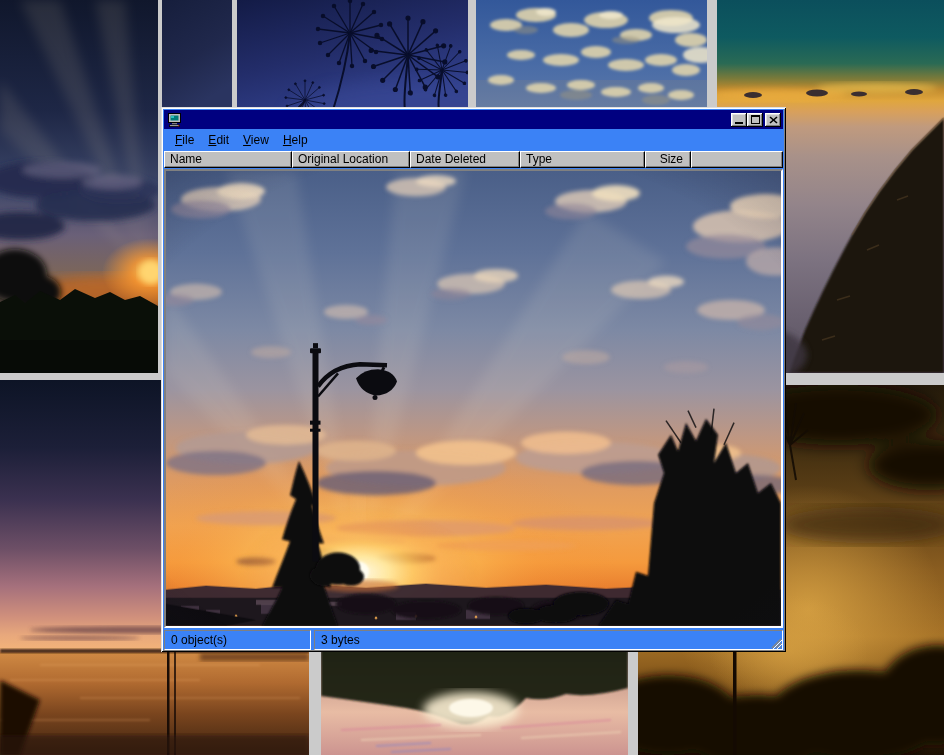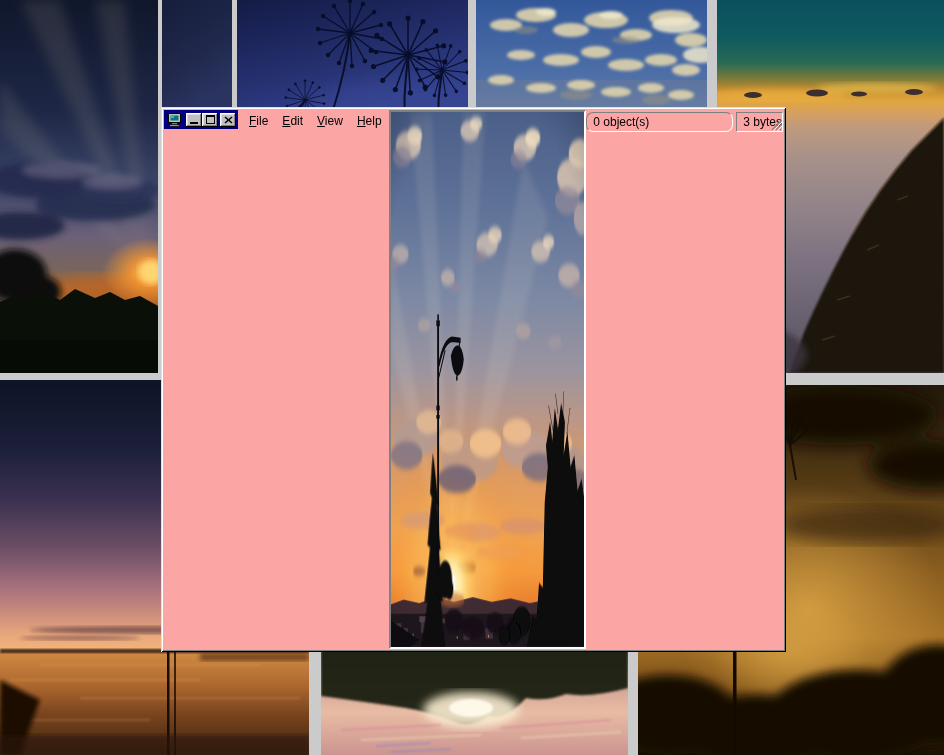--- a/index.html
+++ b/index.html
@@ -7,24 +7,24 @@
     width:944px;height:755px;position:relative;overflow:hidden;
     background:#cbcbcb;
     font-family:"Liberation Sans",sans-serif;font-size:12px;color:#000;
   }
   .tile{position:absolute;overflow:hidden;}
   .tile svg{display:block;}
 
   
   .win{
     position:absolute;left:161px;top:107px;width:625px;height:545px;
-    background:#fca5a5;box-sizing:border-box;padding:3px;
+    background:#3b82f6;box-sizing:border-box;padding:3px;
     box-shadow: inset 1px 1px 0 #dfdfdf, inset -1px -1px 0 #000,
                 inset 2px 2px 0 #fff, inset -2px -2px 0 #808080;
-    display:flex;flex-direction:row;z-index:10;
+    display:flex;flex-direction:column;z-index:10;
   }
   .titlebar{height:19px;background:#000080;display:flex;align-items:center;
     padding:0 2px;flex:0 0 auto;}
   .ticon{width:16px;height:16px;margin-left:1px;flex:0 0 auto;}
   .ttext{color:#fff;font-weight:bold;margin-left:3px;flex:1 1 auto;white-space:nowrap;}
   .tbtns{display:flex;align-items:center;gap:0;}
   .tb{
     width:16px;height:14px;background:#c0c0c0;border:0;padding:0;margin:0;
     box-shadow: inset -1px -1px 0 #000, inset 1px 1px 0 #fff,
                 inset -2px -2px 0 #808080, inset 2px 2px 0 #dfdfdf;
@@ -49,21 +49,21 @@
     flex:1 1 auto;position:relative;box-sizing:border-box;
     border:2px solid;border-color:#808080 #fff #fff #808080;
     background:#000;
   }
   .content svg{width:100%;height:100%;}
   .statusbar{flex:0 0 auto;height:20px;margin-top:2px;display:flex;gap:3px;position:relative;}
   .sp{
     box-sizing:border-box;border:1px solid;border-color:#808080 #fff #fff #808080;
     padding:2px 0 0 6px;white-space:nowrap;overflow:hidden;
   }
-  .p1{width:147px;border-radius:7px;} .p2{flex:1 1 auto;}
+  .p1{width:147px;} .p2{flex:1 1 auto;}
   .grip{position:absolute;right:1px;bottom:1px;width:13px;height:13px;}
 </style>
 </head>
 <body>
 
 <div class="tile" style="left:0;top:0;width:158px;height:373px">
 <svg width="158" height="373" viewBox="0 0 158 373" preserveAspectRatio="none">
   <defs>
     <linearGradient id="r-sky" x1="0" y1="0" x2="0" y2="1">
       <stop offset="0" stop-color="#10172c"></stop>
@@ -439,20 +439,28 @@
     </span>
   </div>
 
   <div class="menubar">
     <span class="mitem"><u>F</u><span>ile</span></span>
     <span class="mitem"><u>E</u><span>dit</span></span>
     <span class="mitem"><u>V</u><span>iew</span></span>
     <span class="mitem"><u>H</u><span>elp</span></span>
   </div>
 
+  <div class="headers">
+    <span class="hcell c0">Name</span>
+    <span class="hcell c1">Original Location</span>
+    <span class="hcell c2">Date Deleted</span>
+    <span class="hcell c3">Type</span>
+    <span class="hcell c4">Size</span>
+    <span class="hcell c5"></span>
+  </div>
 
   <div class="content">
     <svg viewBox="0 0 615 452" preserveAspectRatio="none">
       <defs>
         <linearGradient id="m-sky" x1="0" y1="0" x2="0" y2="1">
           <stop offset="0" stop-color="#4a5f88"></stop>
             <stop offset=".18" stop-color="#5f7298"></stop>
           <stop offset=".35" stop-color="#7d89a4"></stop>
             <stop offset=".48" stop-color="#9b94a0"></stop>
           <stop offset=".58" stop-color="#bd9784"></stop>

